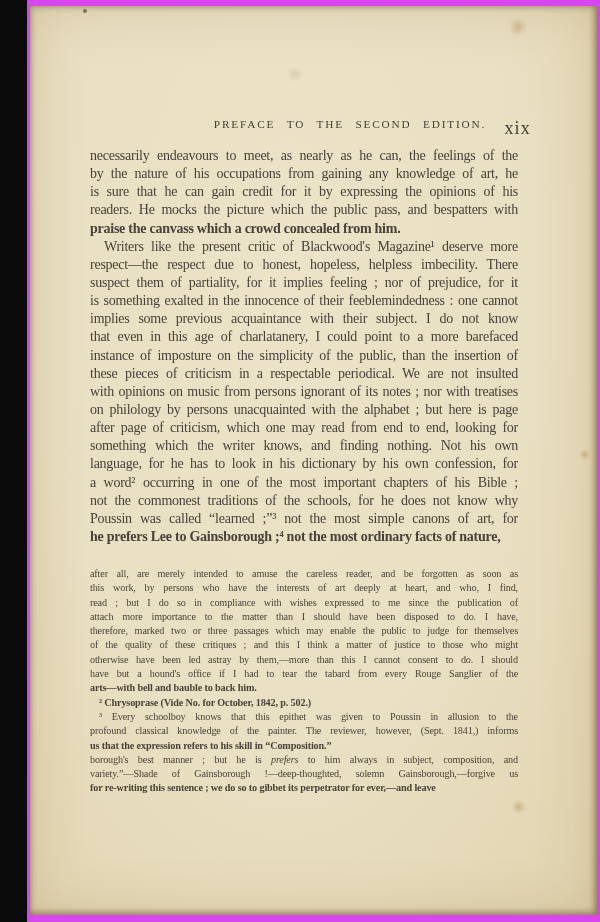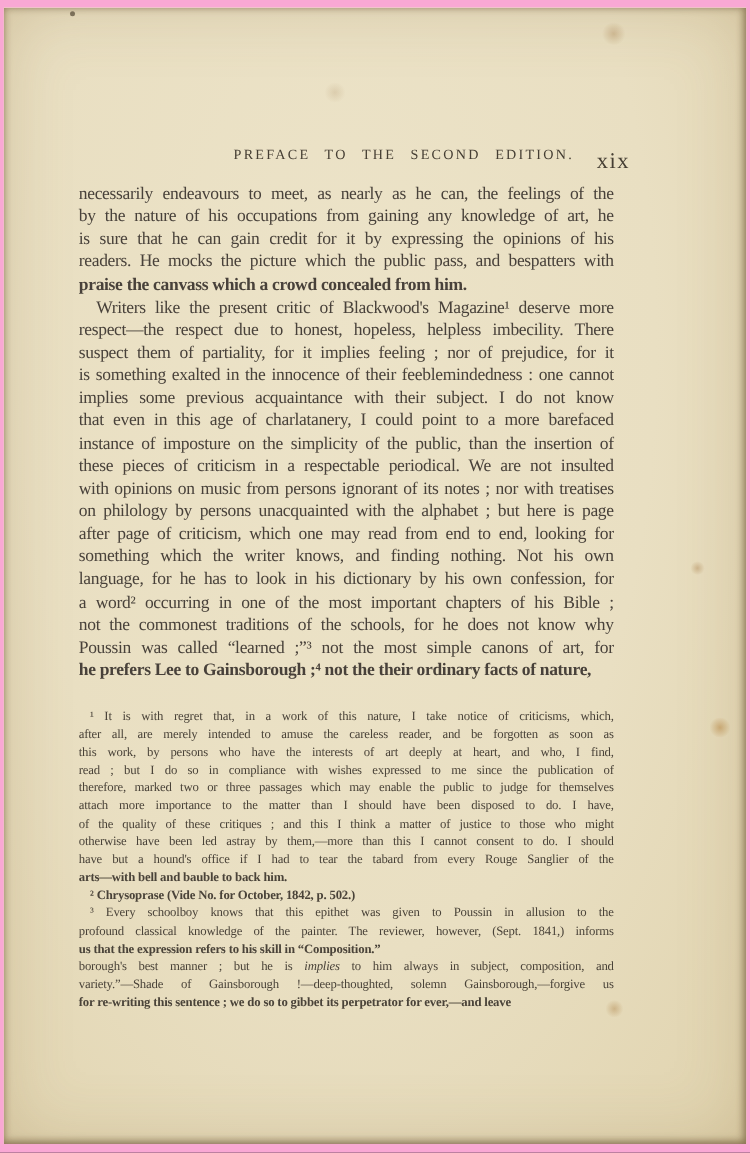--- a/index.html
+++ b/index.html
@@ -3,21 +3,21 @@
 <meta charset="utf-8">
 <style>
   html,body{margin:0;padding:0;}
   body{
     width:600px;height:922px;
     background:#0b0b0b;
     position:relative;
     overflow:hidden;
     font-family:"Liberation Serif","DejaVu Serif",serif;
   }
-  .scan-frame{position:absolute;inset:0;background:#f9a8d4;}
+  .scan-frame{position:absolute;inset:0;background:#d946ef;margin-left:27px;}
   .page{
     position:absolute;
     top:6px;left:3px;right:3px;bottom:7px;
     background:radial-gradient(ellipse at 45% 30%, #ece3c8 0%, #e9dfc2 55%, #e0d3ae 100%);
     box-shadow:
       inset 0 0 55px rgba(140,110,60,0.22),
       inset 0 0 7px rgba(70,50,25,0.28),
       inset -3px 0 6px rgba(90,70,40,0.30),
       inset 0 -3px 6px rgba(90,70,40,0.30);
     overflow:hidden;
@@ -100,46 +100,45 @@
           <div class="line">instance of imposture on the simplicity of the public, than the insertion of</div>
           <div class="line">these pieces of criticism in a respectable periodical.  We are not insulted</div>
           <div class="line">with opinions on music from persons ignorant of its notes ; nor with treatises</div>
           <div class="line">on philology by persons unacquainted with the alphabet ; but here is page</div>
           <div class="line">after page of criticism, which one may read from end to end, looking for</div>
           <div class="line">something which the writer knows, and finding nothing.  Not his own</div>
           <div class="line">language, for he has to look in his dictionary by his own confession, for</div>
           <div class="line">a word² occurring in one of the most important chapters of his Bible ;</div>
           <div class="line">not the commonest traditions of the schools, for he does not know why</div>
           <div class="line">Poussin was called “learned ;”³ not the most simple canons of art, for</div>
-          <div class="line last">he prefers Lee to Gainsborough ;⁴ not the their ordinary facts of nature,</div>
+          <div class="line last">he prefers Lee to Gainsborough ;⁴ not the most ordinary facts of nature,</div>
         </div>
       </div>
 
     <div class="text-col footnote-text">
         <div class="para">
-          <div class="line indent">¹ It is with regret that, in a work of this nature, I take notice of criticisms, which,</div>
           <div class="line">after all, are merely intended to amuse the careless reader, and be forgotten as soon as</div>
           <div class="line">this work, by persons who have the interests of art deeply at heart, and who, I find,</div>
           <div class="line">read ; but I do so in compliance with wishes expressed to me since the publication of</div>
+          <div class="line">attach more importance to the matter than I should have been disposed to do.  I have,</div>
           <div class="line">therefore, marked two or three passages which may enable the public to judge for themselves</div>
-          <div class="line">attach more importance to the matter than I should have been disposed to do.  I have,</div>
           <div class="line">of the quality of these critiques ; and this I think a matter of justice to those who might</div>
           <div class="line">otherwise have been led astray by them,—more than this I cannot consent to do.  I should</div>
           <div class="line">have but a hound's office if I had to tear the tabard from every Rouge Sanglier of the</div>
           <div class="line last">arts—with bell and bauble to back him.</div>
         </div>
         <div class="para">
           <div class="line last indent">² Chrysoprase (Vide No. for October, 1842, p. 502.)</div>
         </div>
         <div class="para">
           <div class="line indent">³ Every schoolboy knows that this epithet was given to Poussin in allusion to the</div>
           <div class="line">profound classical knowledge of the painter.  The reviewer, however, (Sept. 1841,) informs</div>
           <div class="line last">us that the expression refers to his skill in “Composition.”</div>
         </div>
         <div class="para">
-          <div class="line">borough's best manner ; but he is <em>implies</em> to him always in subject, composition, and</div>
+          <div class="line">borough's best manner ; but he is <em>prefers</em> to him always in subject, composition, and</div>
           <div class="line">variety.”—Shade of Gainsborough !—deep-thoughted, solemn Gainsborough,—forgive us</div>
           <div class="line last">for re-writing this sentence ; we do so to gibbet its perpetrator for ever,—and leave</div>
         </div>
       </div>
 
   </div>
 </div>
 
 </body></html>

